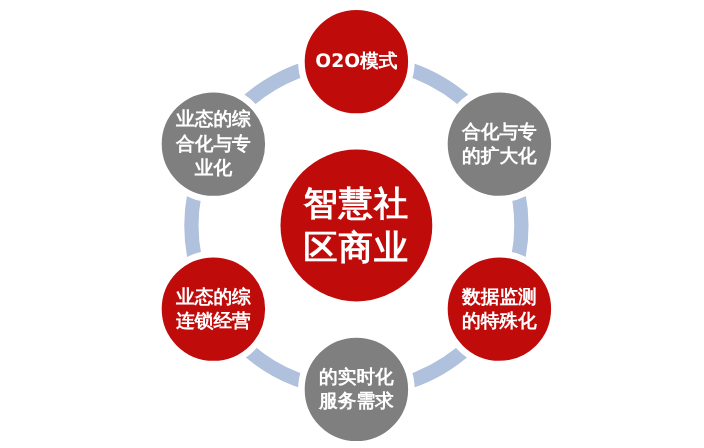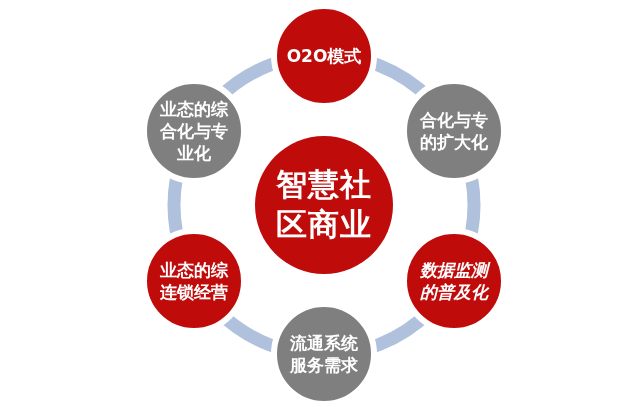--- a/index.html
+++ b/index.html
@@ -63,30 +63,30 @@
     </div>
   </div>
 
   <div class="node sat gray" style="left:401px; top:78px;">
     <div class="label">
       <span>合化与专</span>
       <span>的扩大化</span>
     </div>
   </div>
 
-  <div class="node sat red" style="left:401px; top:228px;font-style:italic;">
+  <div class="node sat red" style="left:401px; top:228px;">
     <div class="label">
       <span>数据监测</span>
-      <span>的普及化</span>
+      <span>的特殊化</span>
     </div>
   </div>
 
   <div class="node sat gray" style="left:271px; top:301px;">
     <div class="label">
-      <span>流通系统</span>
+      <span>的实时化</span>
       <span>服务需求</span>
     </div>
   </div>
 
   <div class="node sat red" style="left:141px; top:228px;">
     <div class="label">
       <span>业态的综</span>
       <span>连锁经营</span>
     </div>
   </div>

